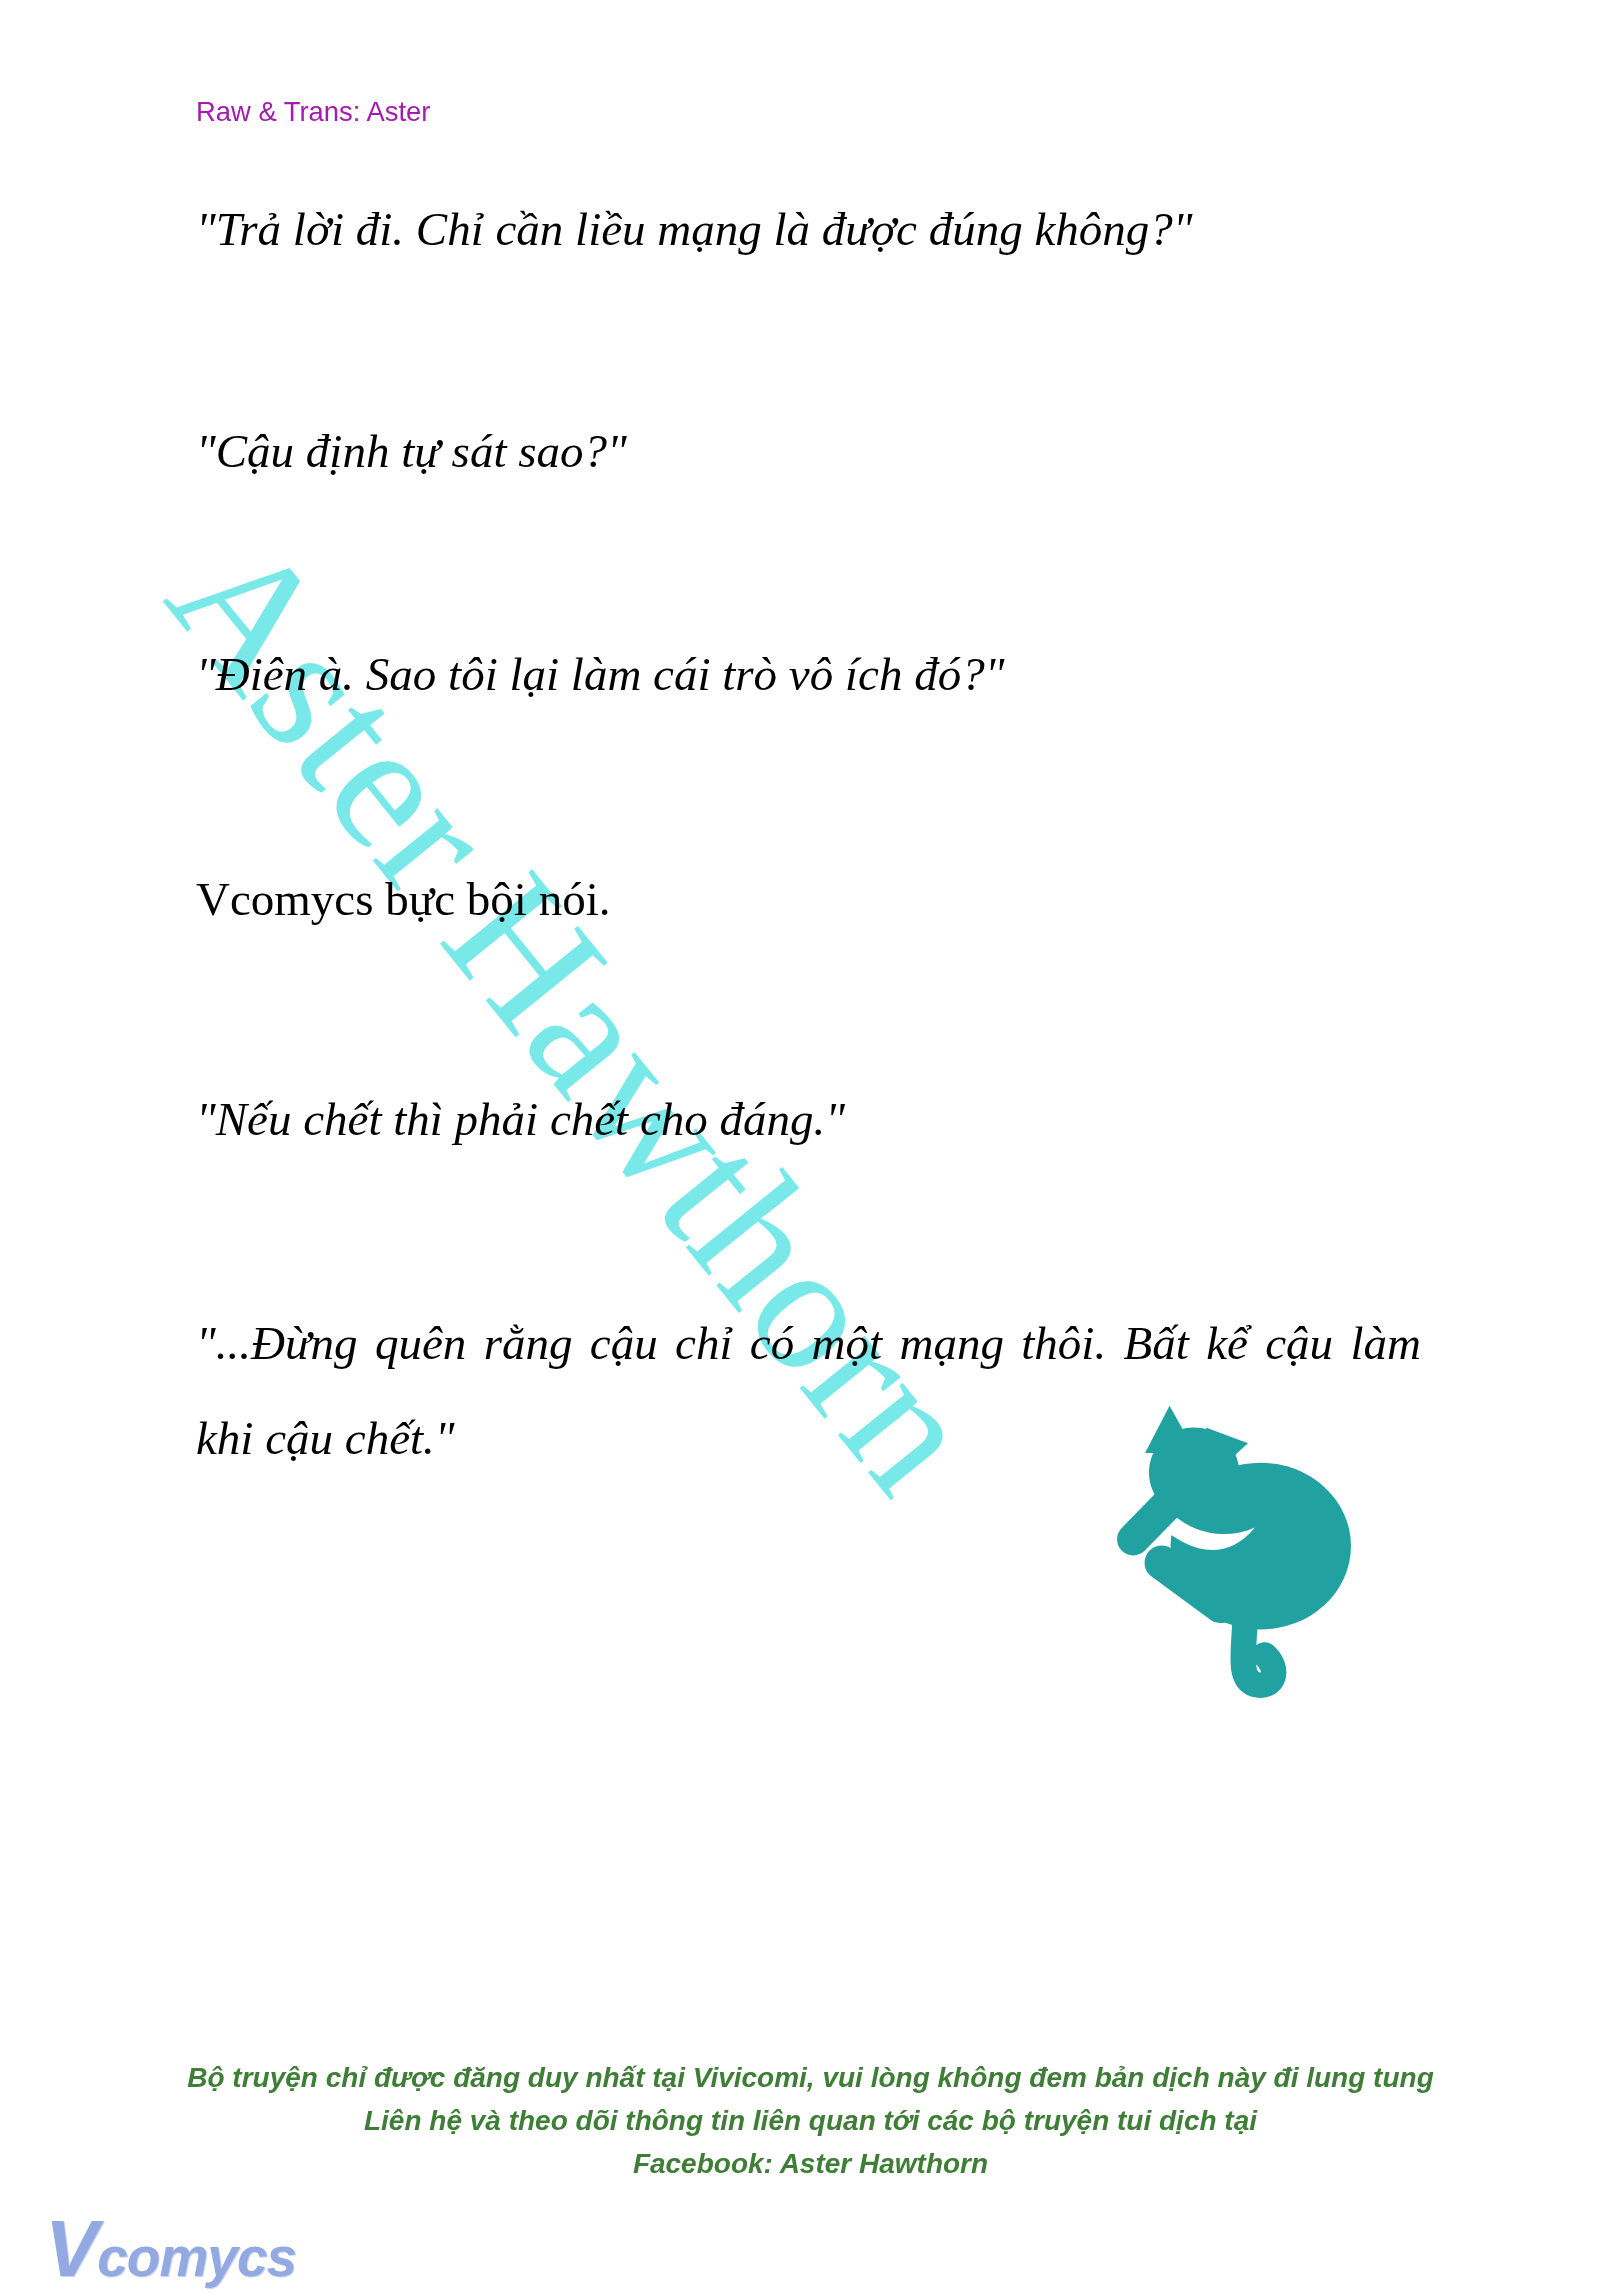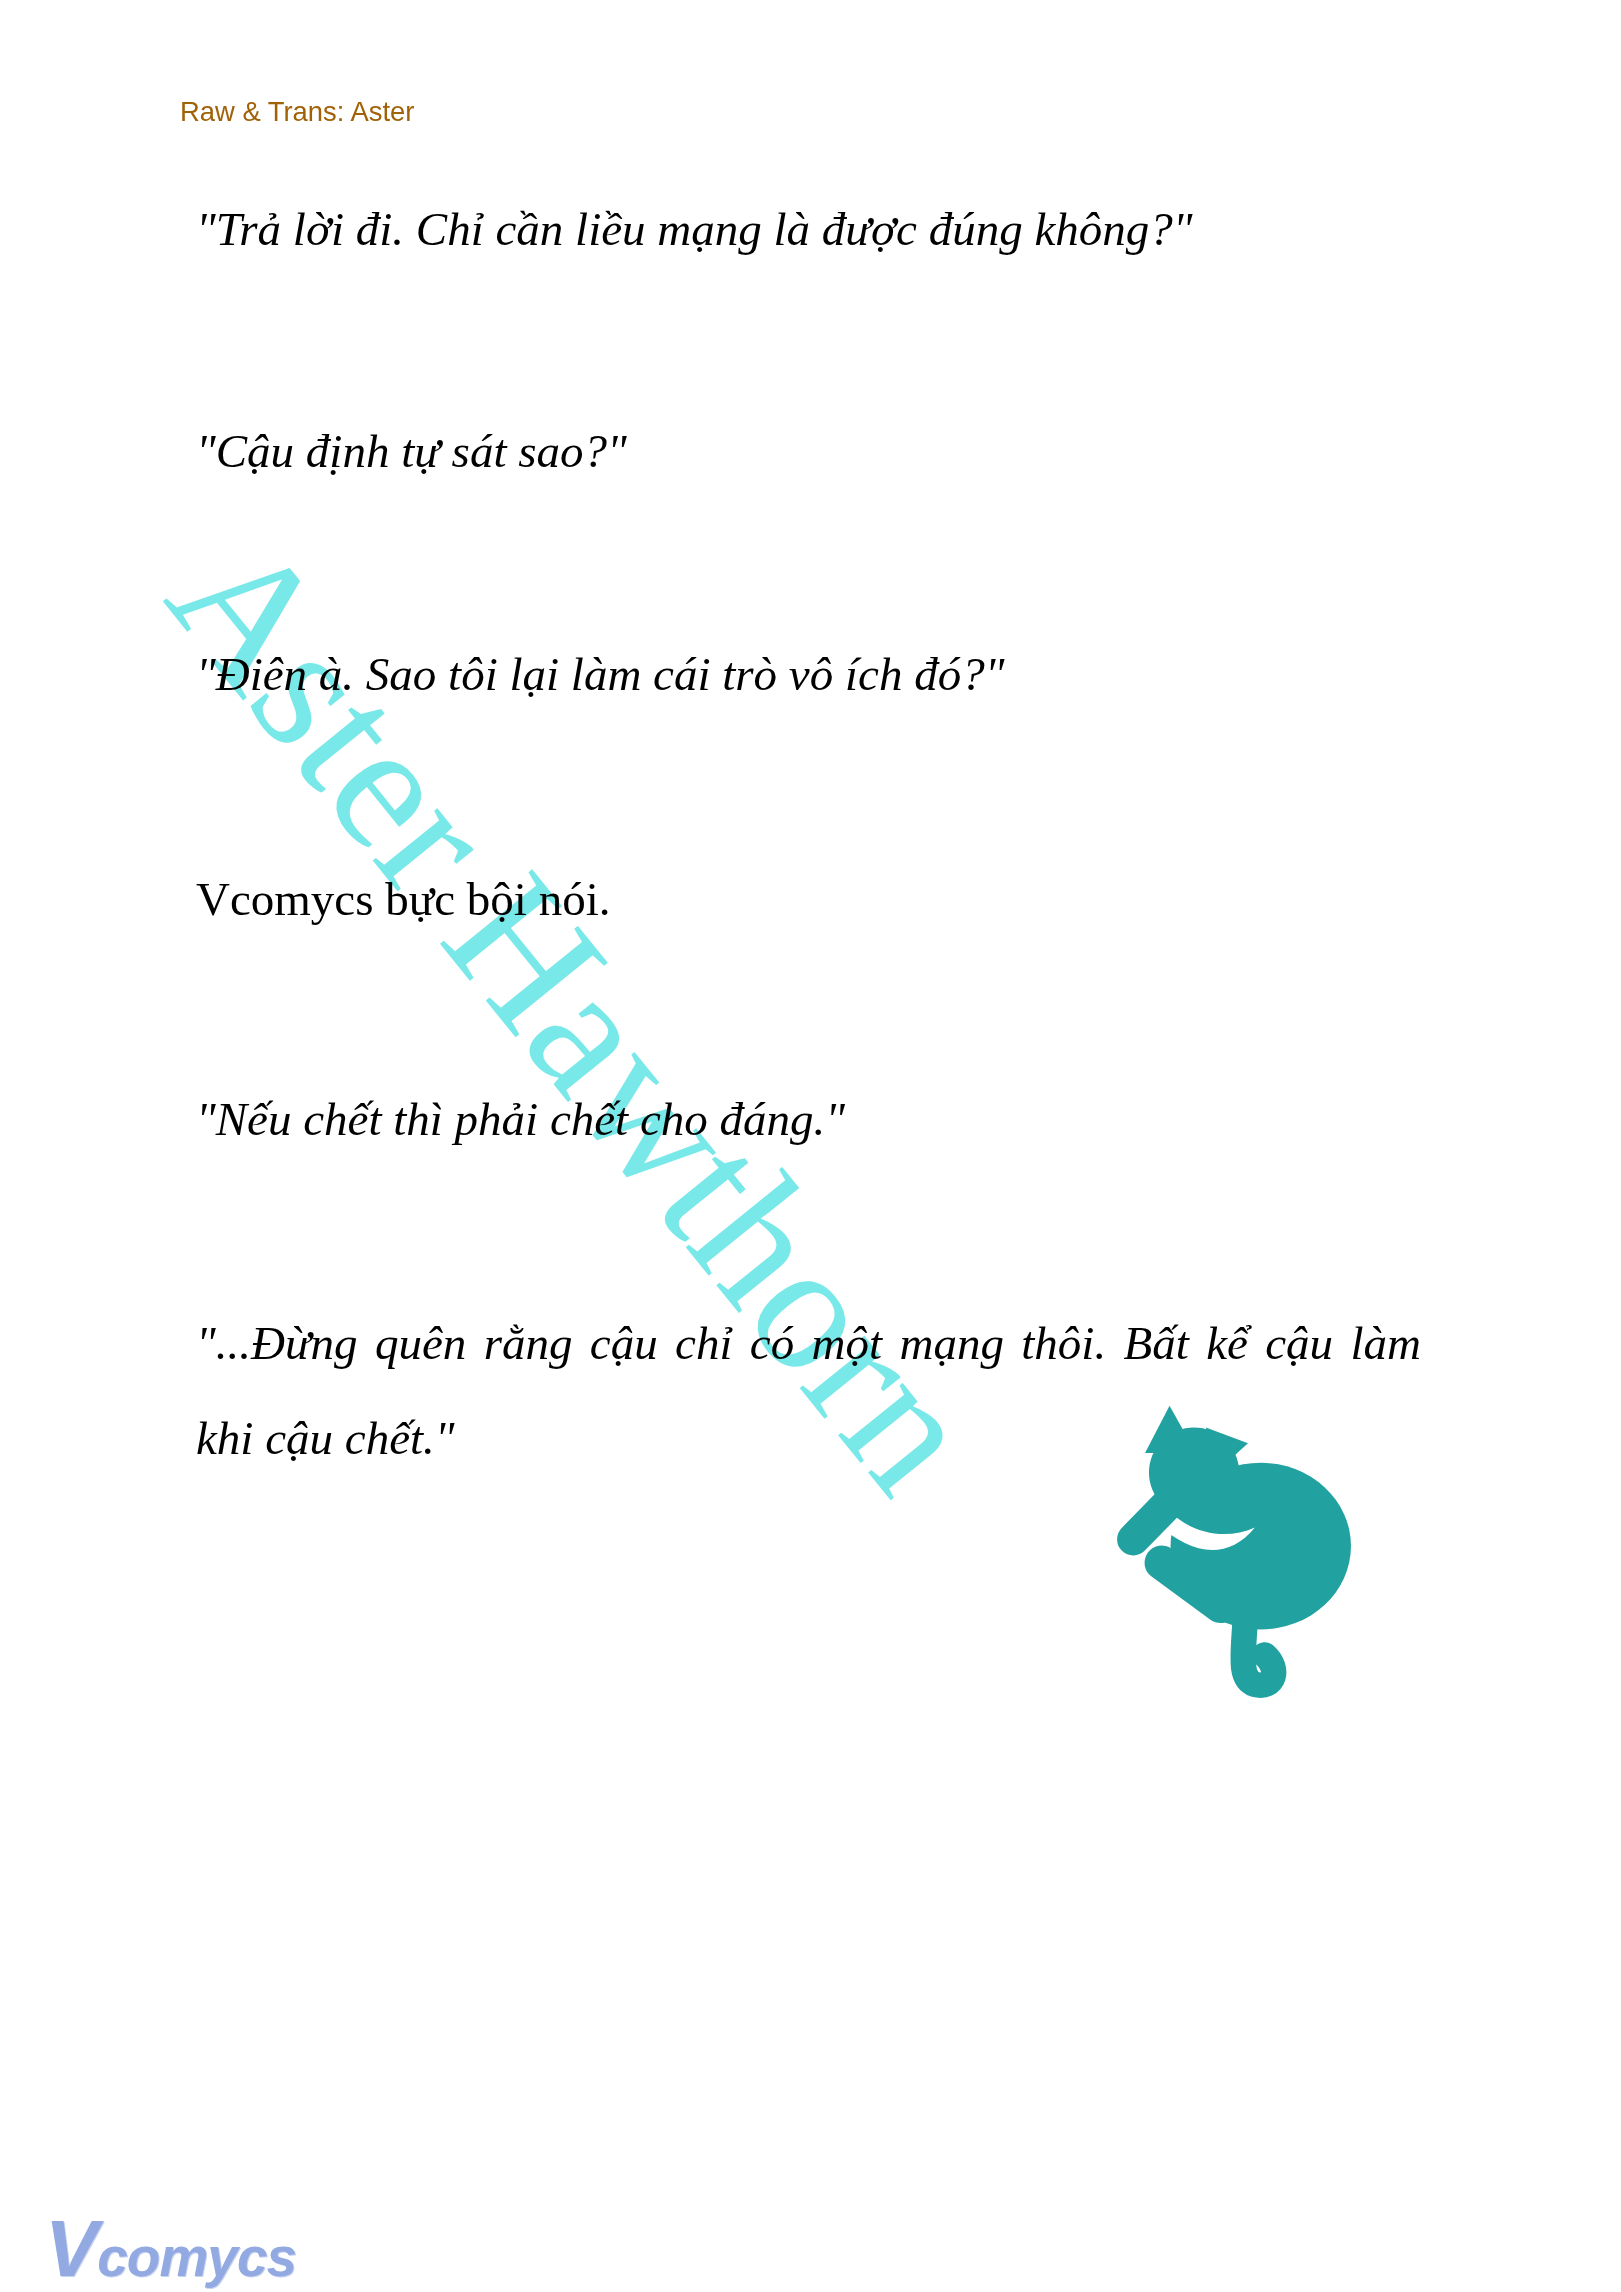--- a/index.html
+++ b/index.html
@@ -5,23 +5,23 @@
   html,body{margin:0;padding:0;background:#9a9a9a;}
   #page{
     position:relative;
     width:1621px;height:2293px;
     background:#ffffff;
     overflow:hidden;
     font-family:"Liberation Serif", serif;
     color:#000;
   }
   .hdr{
-    position:absolute;left:180px;top:96px;
+    position:absolute;left:196px;top:96px;
     font-family:"Liberation Sans", sans-serif;
-    font-size:27.4px;color:#a16207;
+    font-size:27.4px;color:#a21caf;
   }
   .watermark{
     position:absolute;left:279px;top:505px;
     font-size:181px;line-height:1;white-space:nowrap;
     color:var(--watermark,#79e8e8);
     transform:rotate(51deg);
     transform-origin:0 0;
     z-index:1;
     font-family:"Liberation Serif", serif;
   }
@@ -89,17 +89,22 @@
         <polygon points="75,12 102,60 50,60" fill="var(--cat,#21a2a0)"></polygon>
         <polygon points="112,34 155,50 122,80" fill="var(--cat,#21a2a0)"></polygon>
         <circle cx="100" cy="80" r="46" fill="var(--cat,#21a2a0)"></circle>
         <line x1="85" y1="100" x2="38" y2="148" stroke="var(--cat,#21a2a0)" stroke-width="33" stroke-linecap="round"></line>
         <line x1="67" y1="172" x2="127" y2="216" stroke="var(--cat,#21a2a0)" stroke-width="35" stroke-linecap="round"></line>
         <path d="M152,232 C150,268 146,290 162,296 C182,301 188,280 172,266" fill="none" stroke="var(--cat,#21a2a0)" stroke-width="26" stroke-linecap="round"></path>
       </g>
     </svg>
   </div>
 
+  <div class="footer">
+    <div>Bộ truyện chỉ được đăng duy nhất tại Vivicomi, vui lòng không đem bản dịch này đi lung tung</div>
+    <div>Liên hệ và theo dõi thông tin liên quan tới các bộ truyện tui dịch tại</div>
+    <div>Facebook: Aster Hawthorn</div>
+  </div>
 
   <div class="logo">Vcomycs</div>
 
 </div>
 
 
 </body></html>

